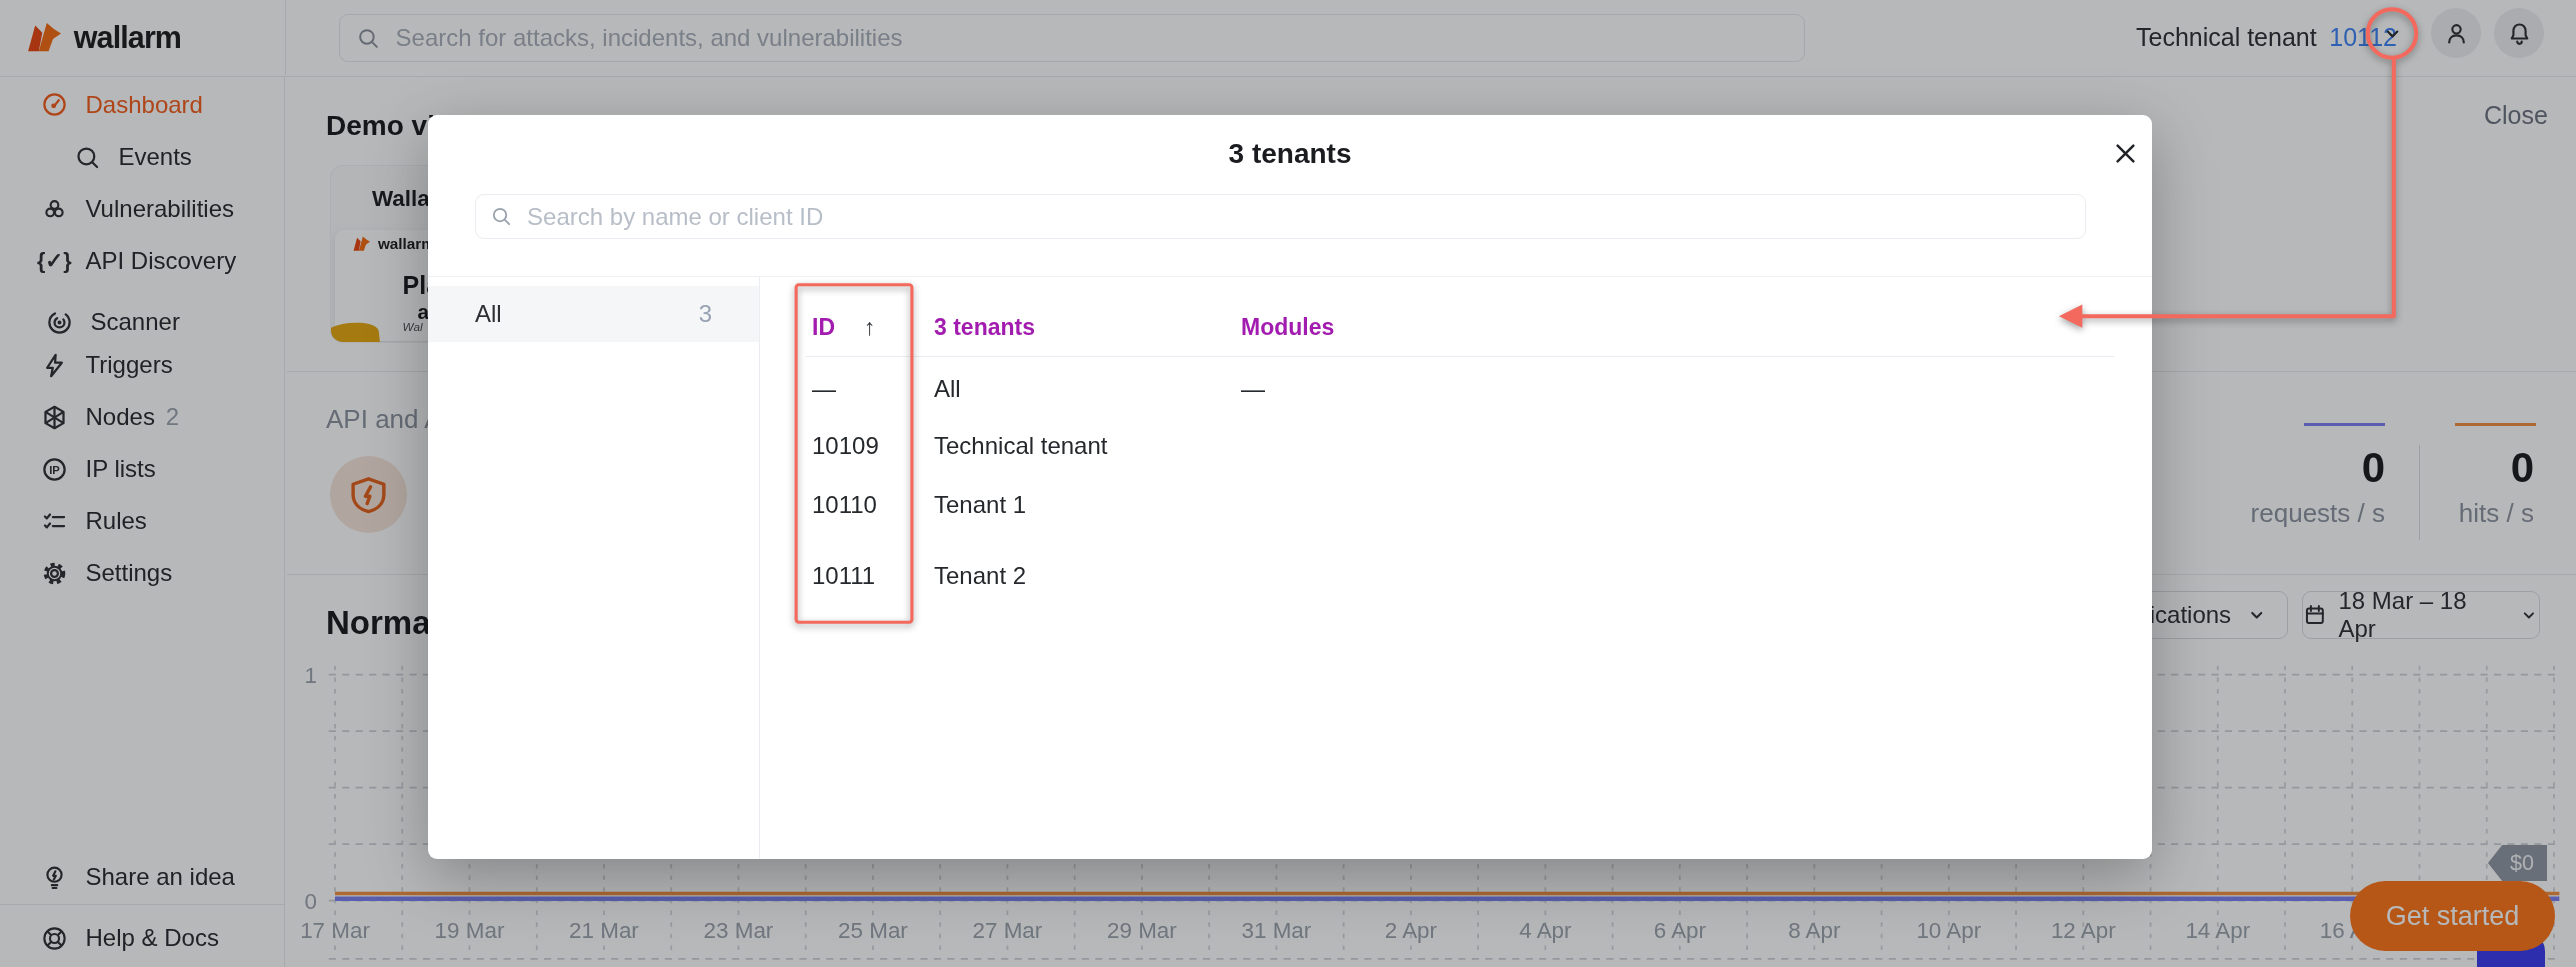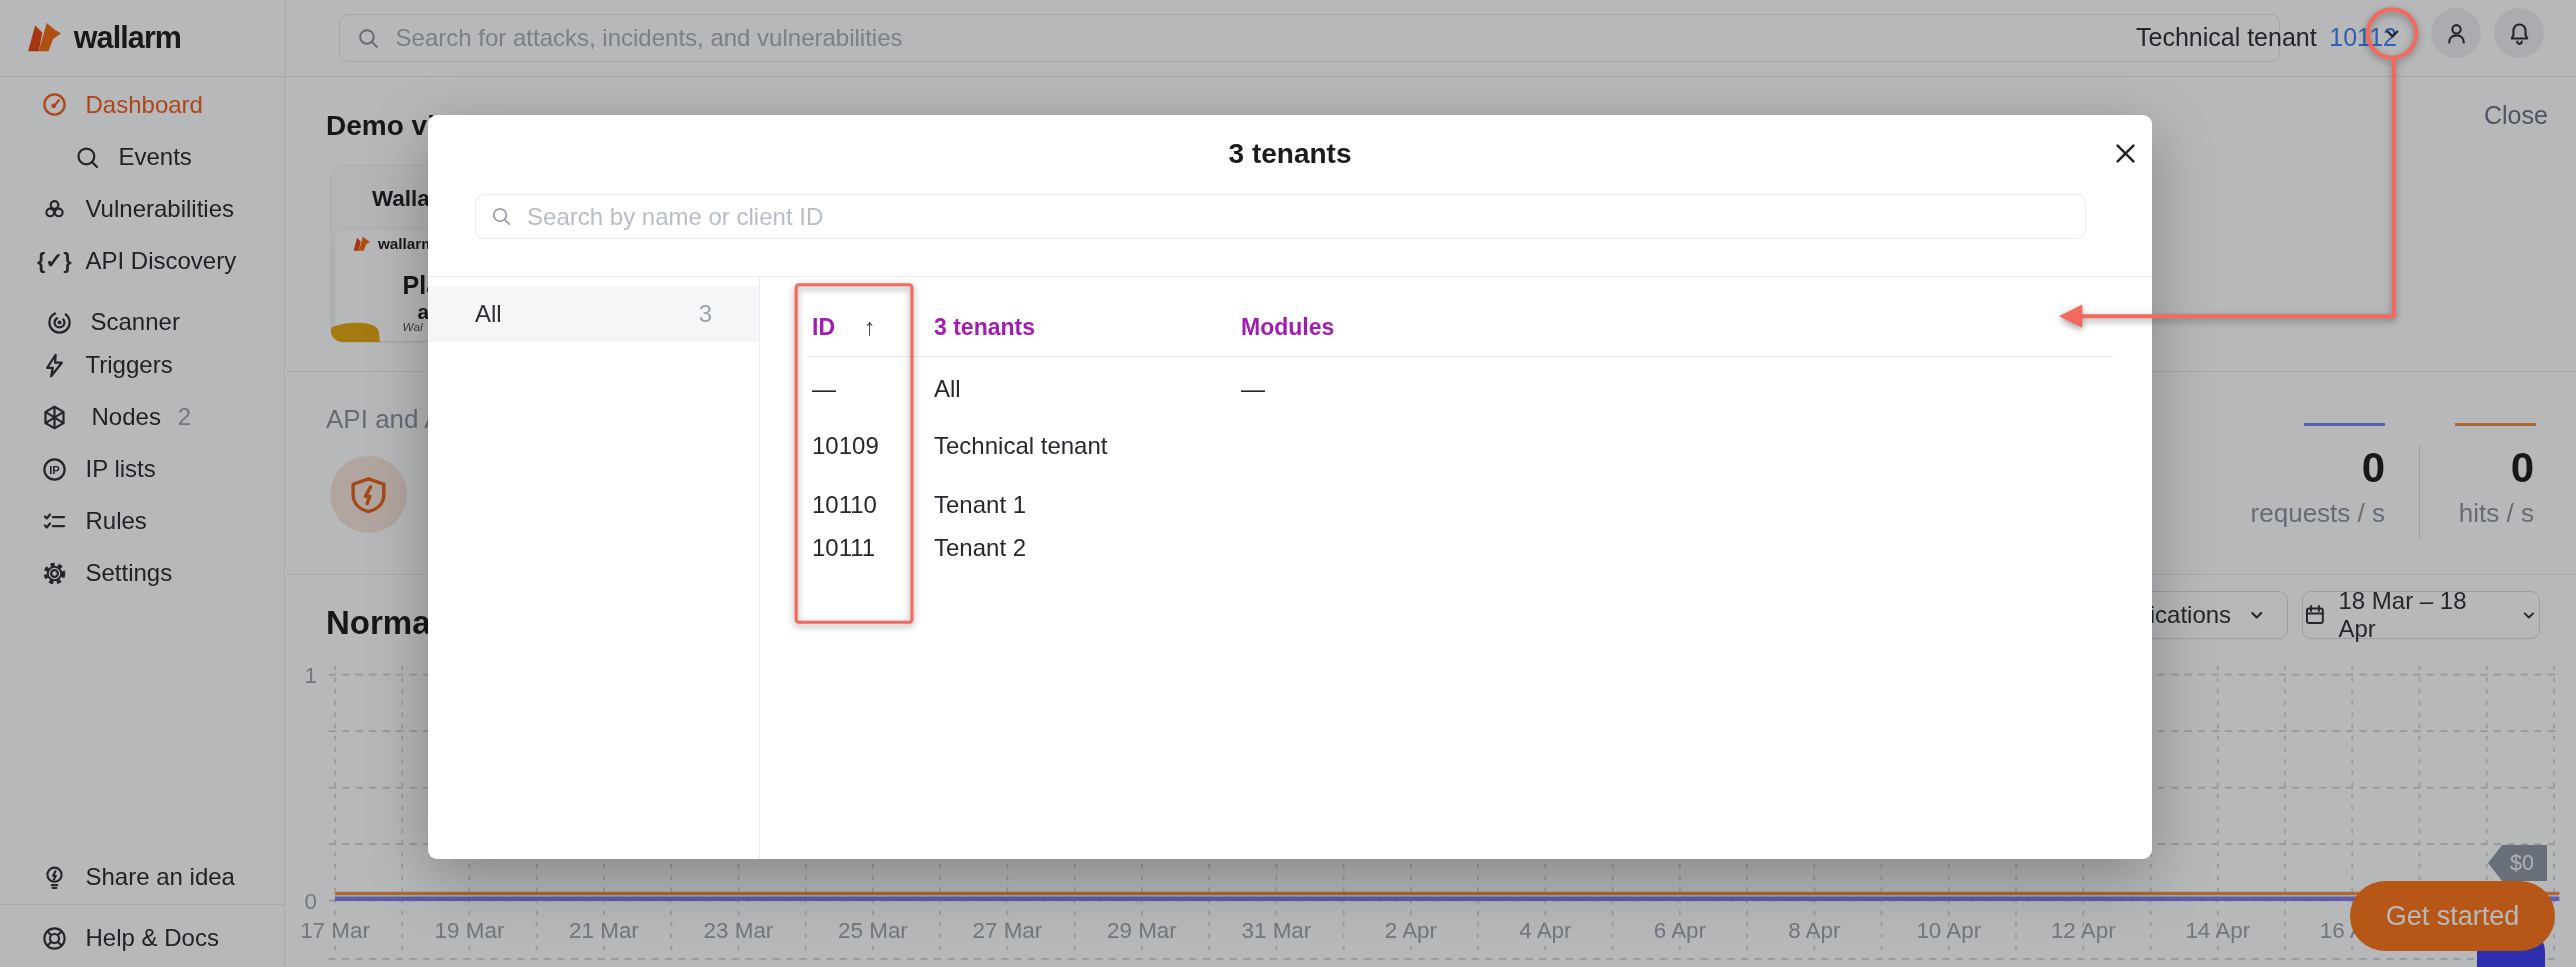--- a/index.html
+++ b/index.html
@@ -3,21 +3,21 @@
 <meta charset="utf-8">
 <style>
   html,body{margin:0;padding:0;width:2576px;height:968px;overflow:hidden;
     font-family:"Liberation Sans",sans-serif;background:#fff;position:relative;}
   .abs{position:absolute;}
   
   .topbar{left:0;top:0;width:2576px;height:77px;background:#fff;border-bottom:1.8px solid #e8eaee;box-sizing:border-box;}
   .logo{left:27px;top:0;height:75px;display:flex;align-items:center;gap:10.8px;}
   .logo-text{font-size:30.5px;font-weight:bold;color:#1b1c1e;letter-spacing:-0.9px;}
   .topbar-sep{left:285px;top:0;height:75px;border-left:1.8px solid #e8eaee;}
-  .gsearch{left:339px;top:14.4px;width:1941px;height:48px;border:1.8px solid #e4e7eb;border-radius:9px;
+  .gsearch{left:339px;top:14.4px;width:1466px;height:48px;border:1.8px solid #e4e7eb;border-radius:9px;
     box-sizing:border-box;display:flex;align-items:center;padding:0 16px;gap:12.6px;color:#8a919c;}
   .gsearch input{border:none;outline:none;background:transparent;flex:1;font-family:inherit;font-size:24px;color:#2c2f33;}
   .gsearch input::placeholder{color:#a8afba;}
   .tenant-switch{left:2136px;top:0;height:75px;display:flex;align-items:center;}
   .tenant-name{font-size:25px;color:#2b2e33;}
   .tenant-id{font-size:25px;color:#3b82f6;margin-left:12.6px;}
   .roundbtn{width:50px;height:50px;border-radius:50%;display:flex;align-items:center;justify-content:center;}
   .graybg{background:#eceef1;}
   
   .sidebar{left:0;top:77px;width:285px;height:890px;background:#fff;border-right:1.8px solid #e8eaee;box-sizing:border-box;}
@@ -178,21 +178,21 @@
       <span class="nlabel">Scanner</span>
     </div>
     <div class="nav-item" style="top:262px;">
       <span class="nicon">
         <svg width="27" height="27" viewBox="0 0 24 24" fill="none" stroke="currentColor" stroke-width="2" stroke-linejoin="round">
             <polygon points="13,2.5 5.5,14 10.5,14 9,21.5 18.5,9.5 12.5,9.5"></polygon>
           </svg>
       </span>
       <span class="nlabel">Triggers</span>
     </div>
-    <div class="nav-item" style="top:314px;gap:6px;">
+    <div class="nav-item" style="top:314px;">
       <span class="nicon">
         <svg width="27" height="27" viewBox="0 0 24 24" fill="none" stroke="currentColor" stroke-width="2" stroke-linejoin="round">
             <polygon points="12,2.5 20,7 20,17 12,21.5 4,17 4,7"></polygon>
             <line x1="12" y1="2.5" x2="12" y2="21.5"></line>
             <line x1="4" y1="7" x2="20" y2="17"></line>
             <line x1="20" y1="7" x2="4" y2="17"></line>
           </svg>
       </span>
       <span class="nlabel">Nodes</span>
       <span class="ncount">2</span>
@@ -430,21 +430,21 @@
   <div class="trow" style="top:303px;">
     <span class="tcell cell-id">10109</span>
     <span class="tcell cell-name">Technical tenant</span>
     <span class="tcell cell-mod"></span>
   </div>
   <div class="trow" style="top:362px;">
     <span class="tcell cell-id">10110</span>
     <span class="tcell cell-name">Tenant 1</span>
     <span class="tcell cell-mod"></span>
   </div>
-  <div class="trow" style="top:405px;">
+  <div class="trow" style="top:433px;">
     <span class="tcell cell-id">10111</span>
     <span class="tcell cell-name">Tenant 2</span>
     <span class="tcell cell-mod"></span>
   </div>
 </div>
 
 <svg class="abs annot" width="2576" height="968" viewBox="0 0 2870 1078">
   <g id="annot-group" stroke-linecap="round" stroke-linejoin="round" style="filter:drop-shadow(0 3px 4px rgba(40,40,40,0.45));">
     <rect id="annot-rect" x="887" y="317" width="129" height="376" rx="3" fill="none" stroke-width="3.5" stroke="#f4695e"></rect>
     <circle id="annot-circle" cx="2665" cy="37" r="27" fill="none" stroke-width="4.5" stroke="#f4695e"></circle>

